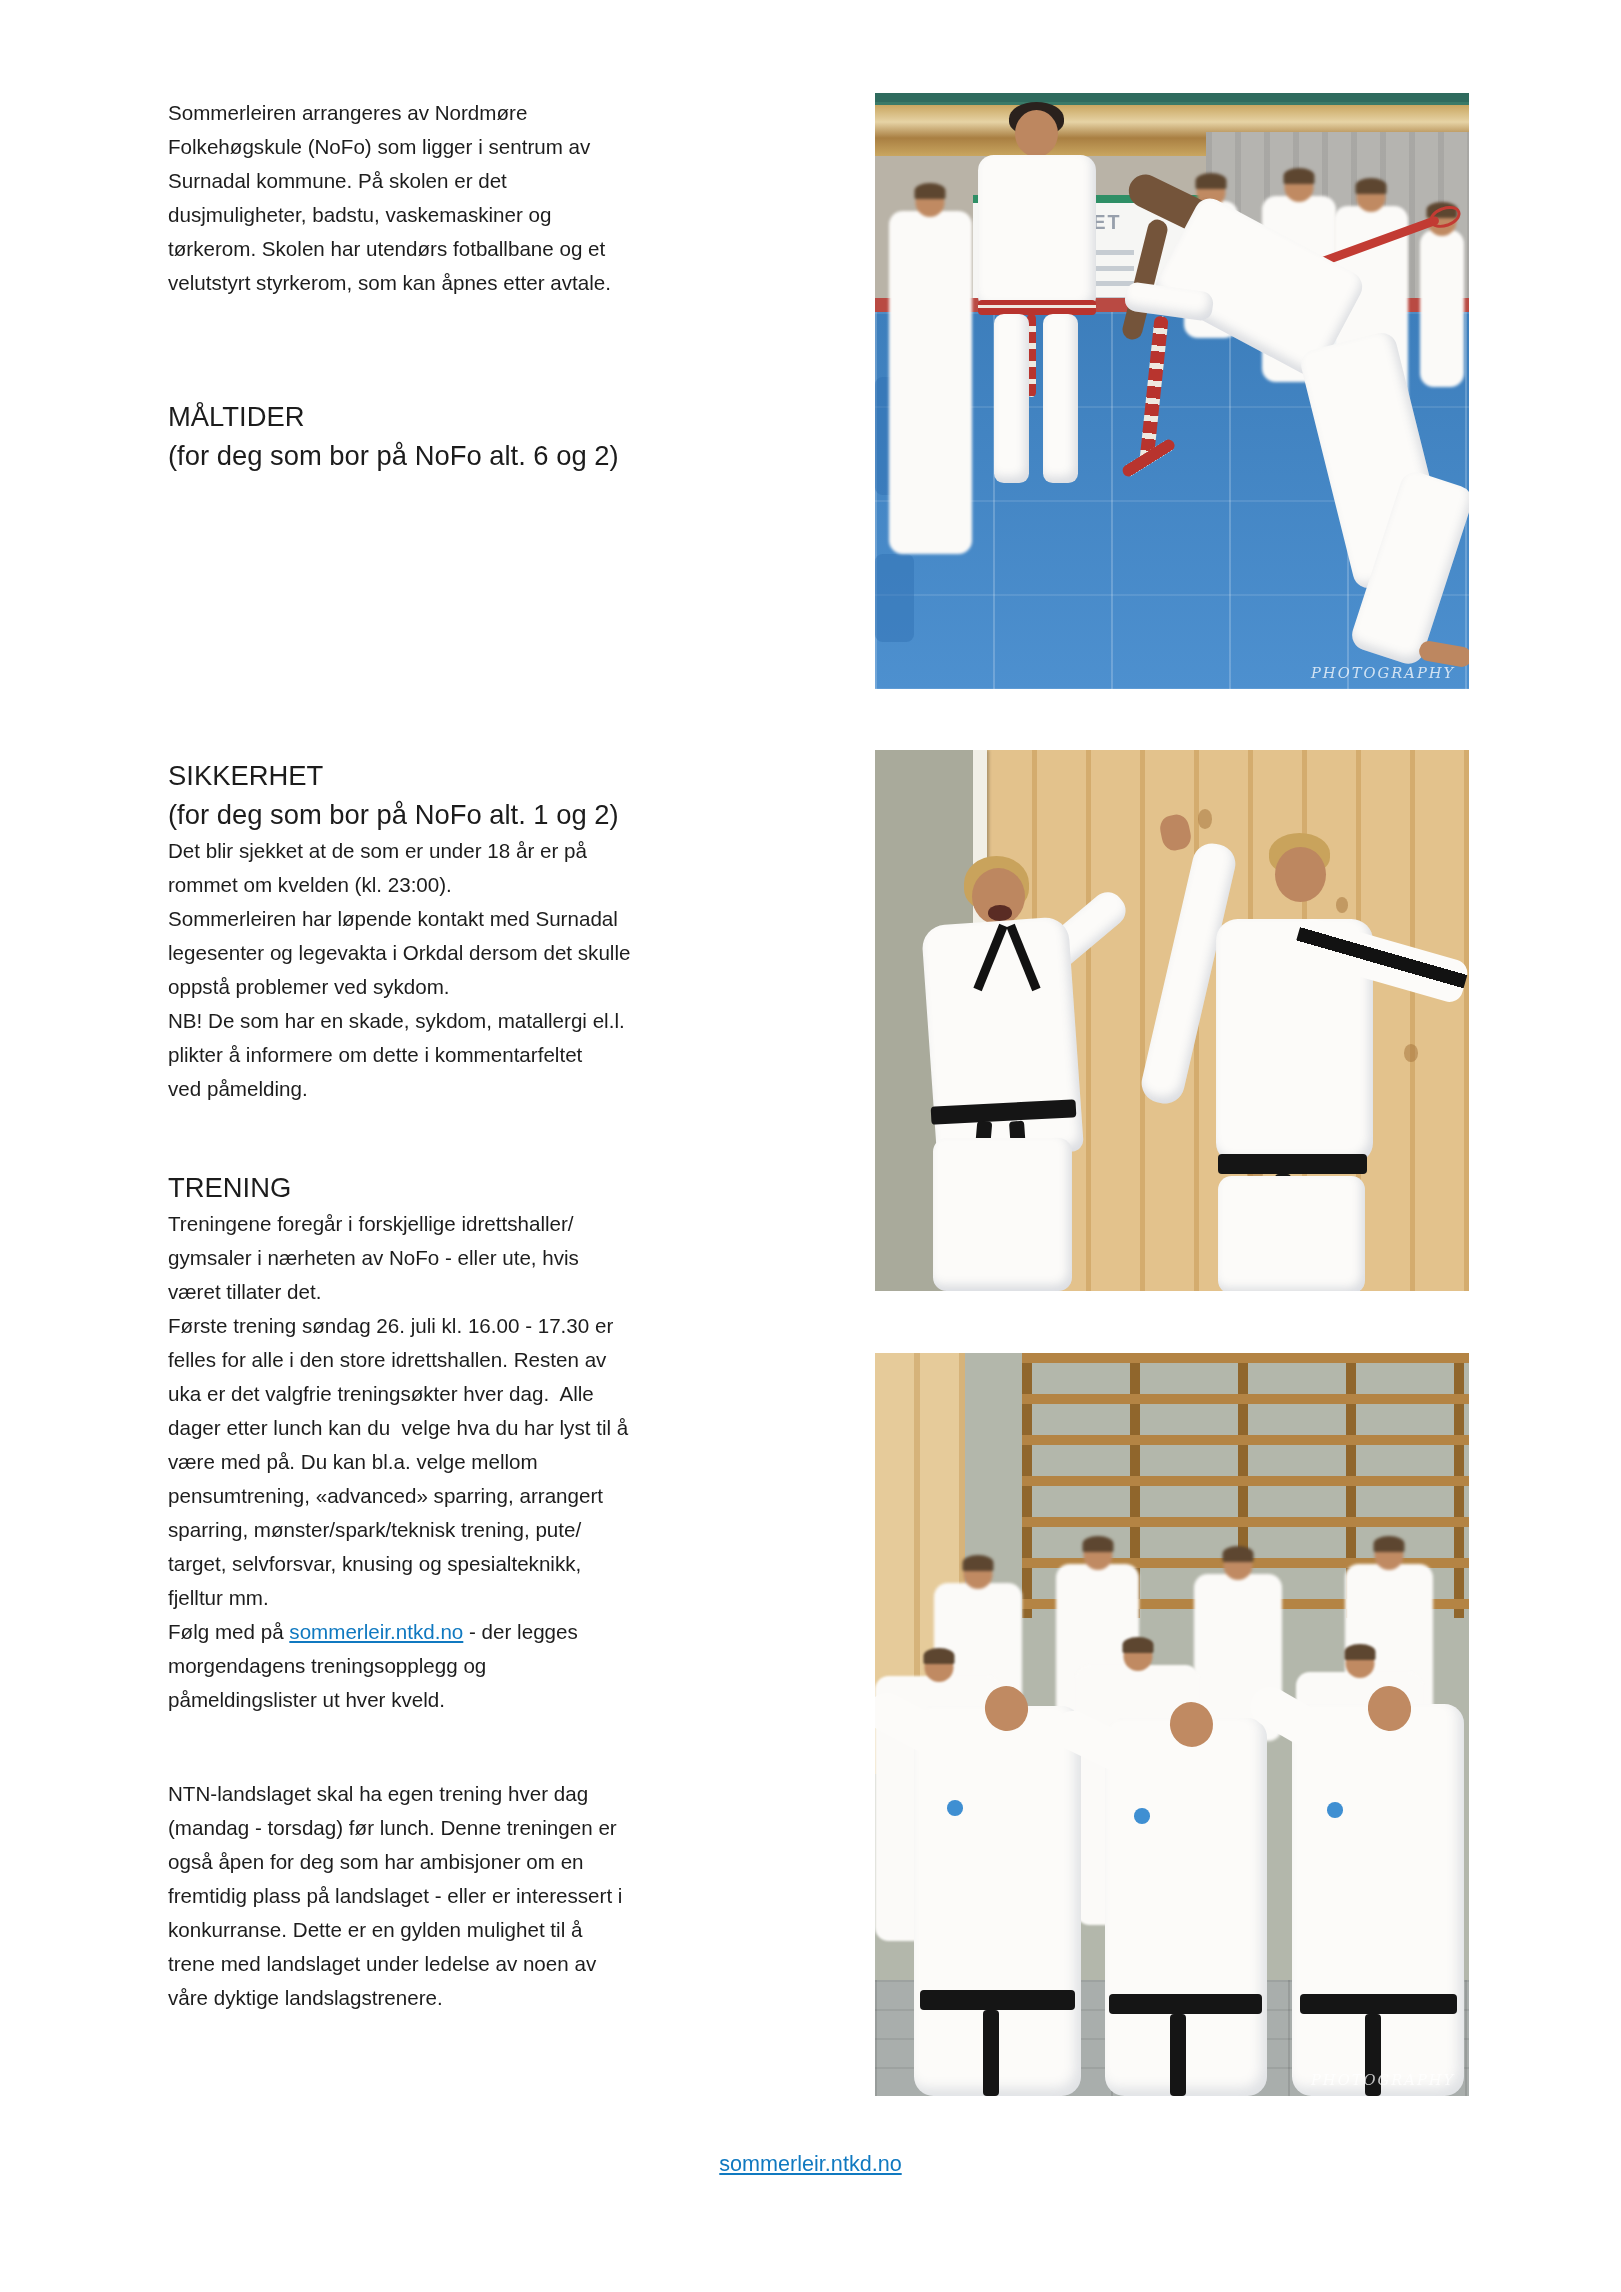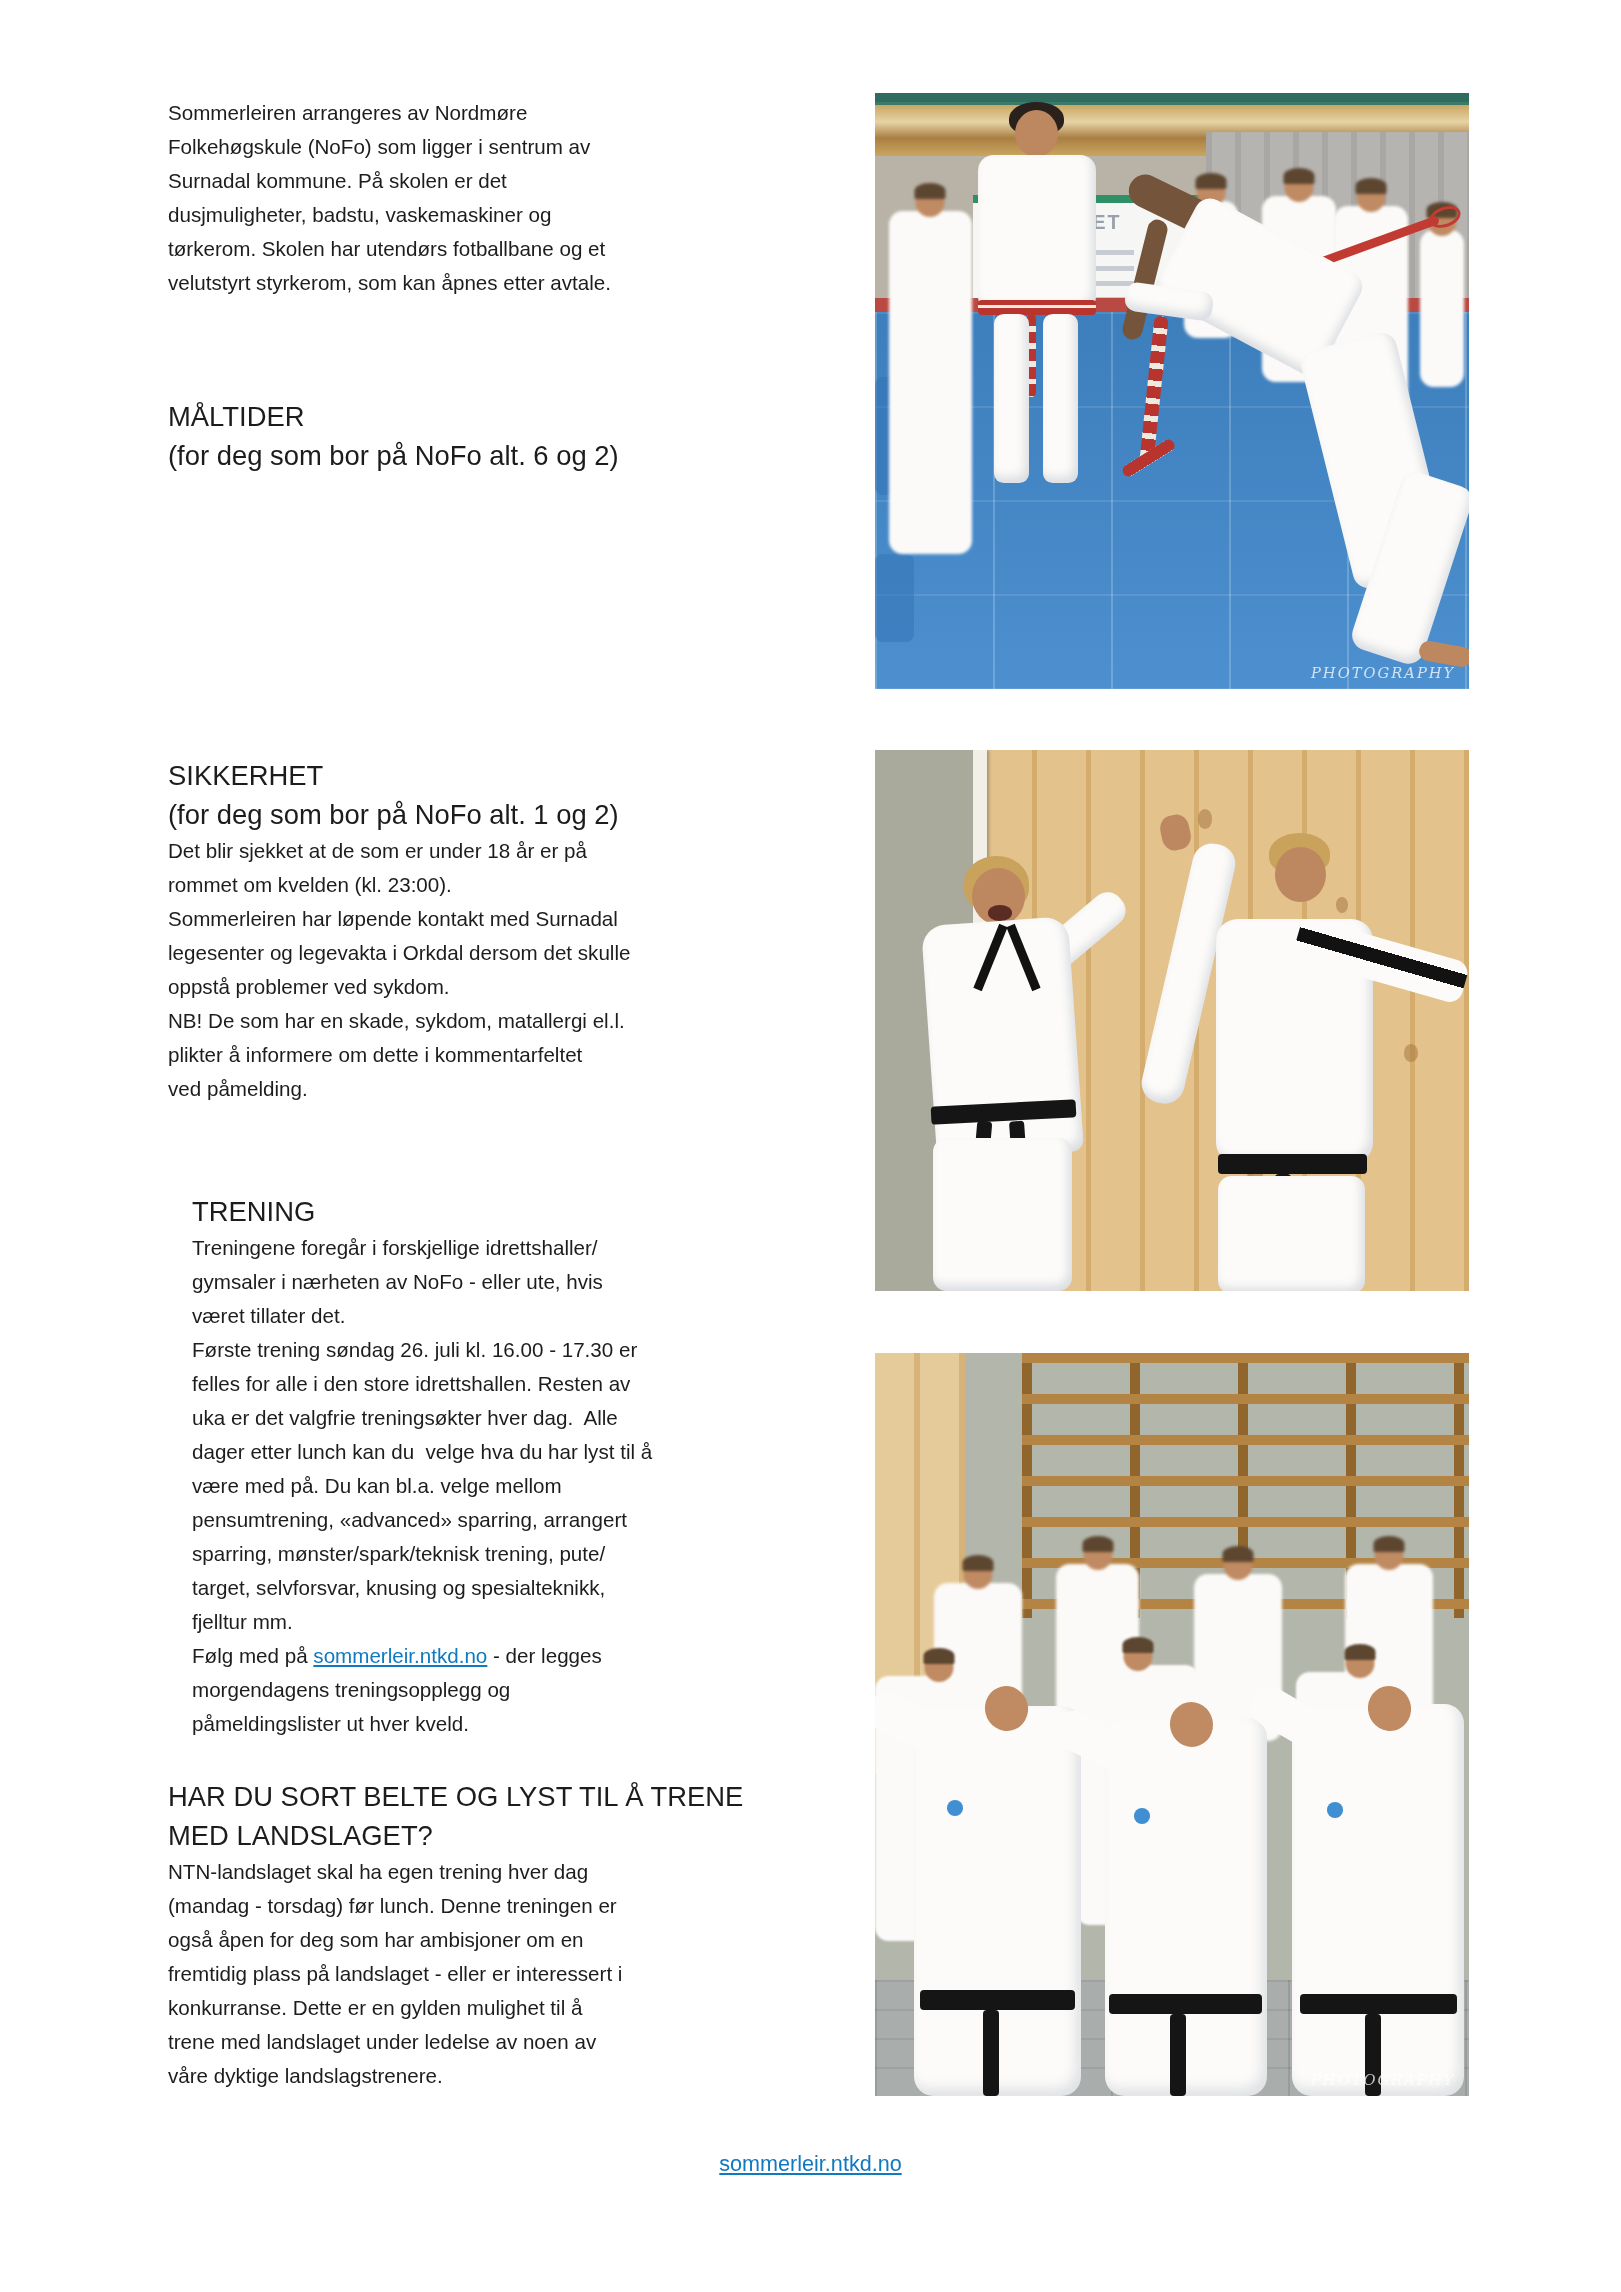--- a/index.html
+++ b/index.html
@@ -109,42 +109,40 @@
     <p class="bd">Det blir sjekket at de som er under 18 år er på
 rommet om kvelden (kl. 23:00).
 Sommerleiren har løpende kontakt med Surnadal
 legesenter og legevakta i Orkdal dersom det skulle
 oppstå problemer ved sykdom.
 NB! De som har en skade, sykdom, matallergi el.l.
 plikter å informere om dette i kommentarfeltet
 ved påmelding.</p>
   </div>
 
-  <div class="section" style="top:1192px;margin-left:24px;">
+  <div class="section" style="top:1168px;">
     <h2 class="hd">TRENING</h2>
     <p class="bd"><span>Treningene foregår i forskjellige idrettshaller/
 gymsaler i nærheten av NoFo - eller ute, hvis
 været tillater det.
 Første trening søndag 26. juli kl. 16.00 - 17.30 er
 felles for alle i den store idrettshallen. Resten av
 uka er det valgfrie treningsøkter hver dag.  Alle
 dager etter lunch kan du  velge hva du har lyst til å
 være med på. Du kan bl.a. velge mellom
 pensumtrening, «advanced» sparring, arrangert
 sparring, mønster/spark/teknisk trening, pute/
 target, selvforsvar, knusing og spesialteknikk,
 fjelltur mm.
 Følg med på </span><a class="inline-link">sommerleir.ntkd.no</a><span> - der legges
 morgendagens treningsopplegg og
 påmeldingslister ut hver kveld.</span></p>
   </div>
 
   <div class="section" style="top:1777px;">
-    <h2 class="hd">HAR DU SORT BELTE OG LYST TIL Å TRENE
-MED LANDSLAGET?</h2>
     <p class="bd">NTN-landslaget skal ha egen trening hver dag
 (mandag - torsdag) før lunch. Denne treningen er
 også åpen for deg som har ambisjoner om en
 fremtidig plass på landslaget - eller er interessert i
 konkurranse. Dette er en gylden mulighet til å
 trene med landslaget under ledelse av noen av
 våre dyktige landslagstrenere.</p>
   </div>
 
   <div class="photo" id="photo1">

